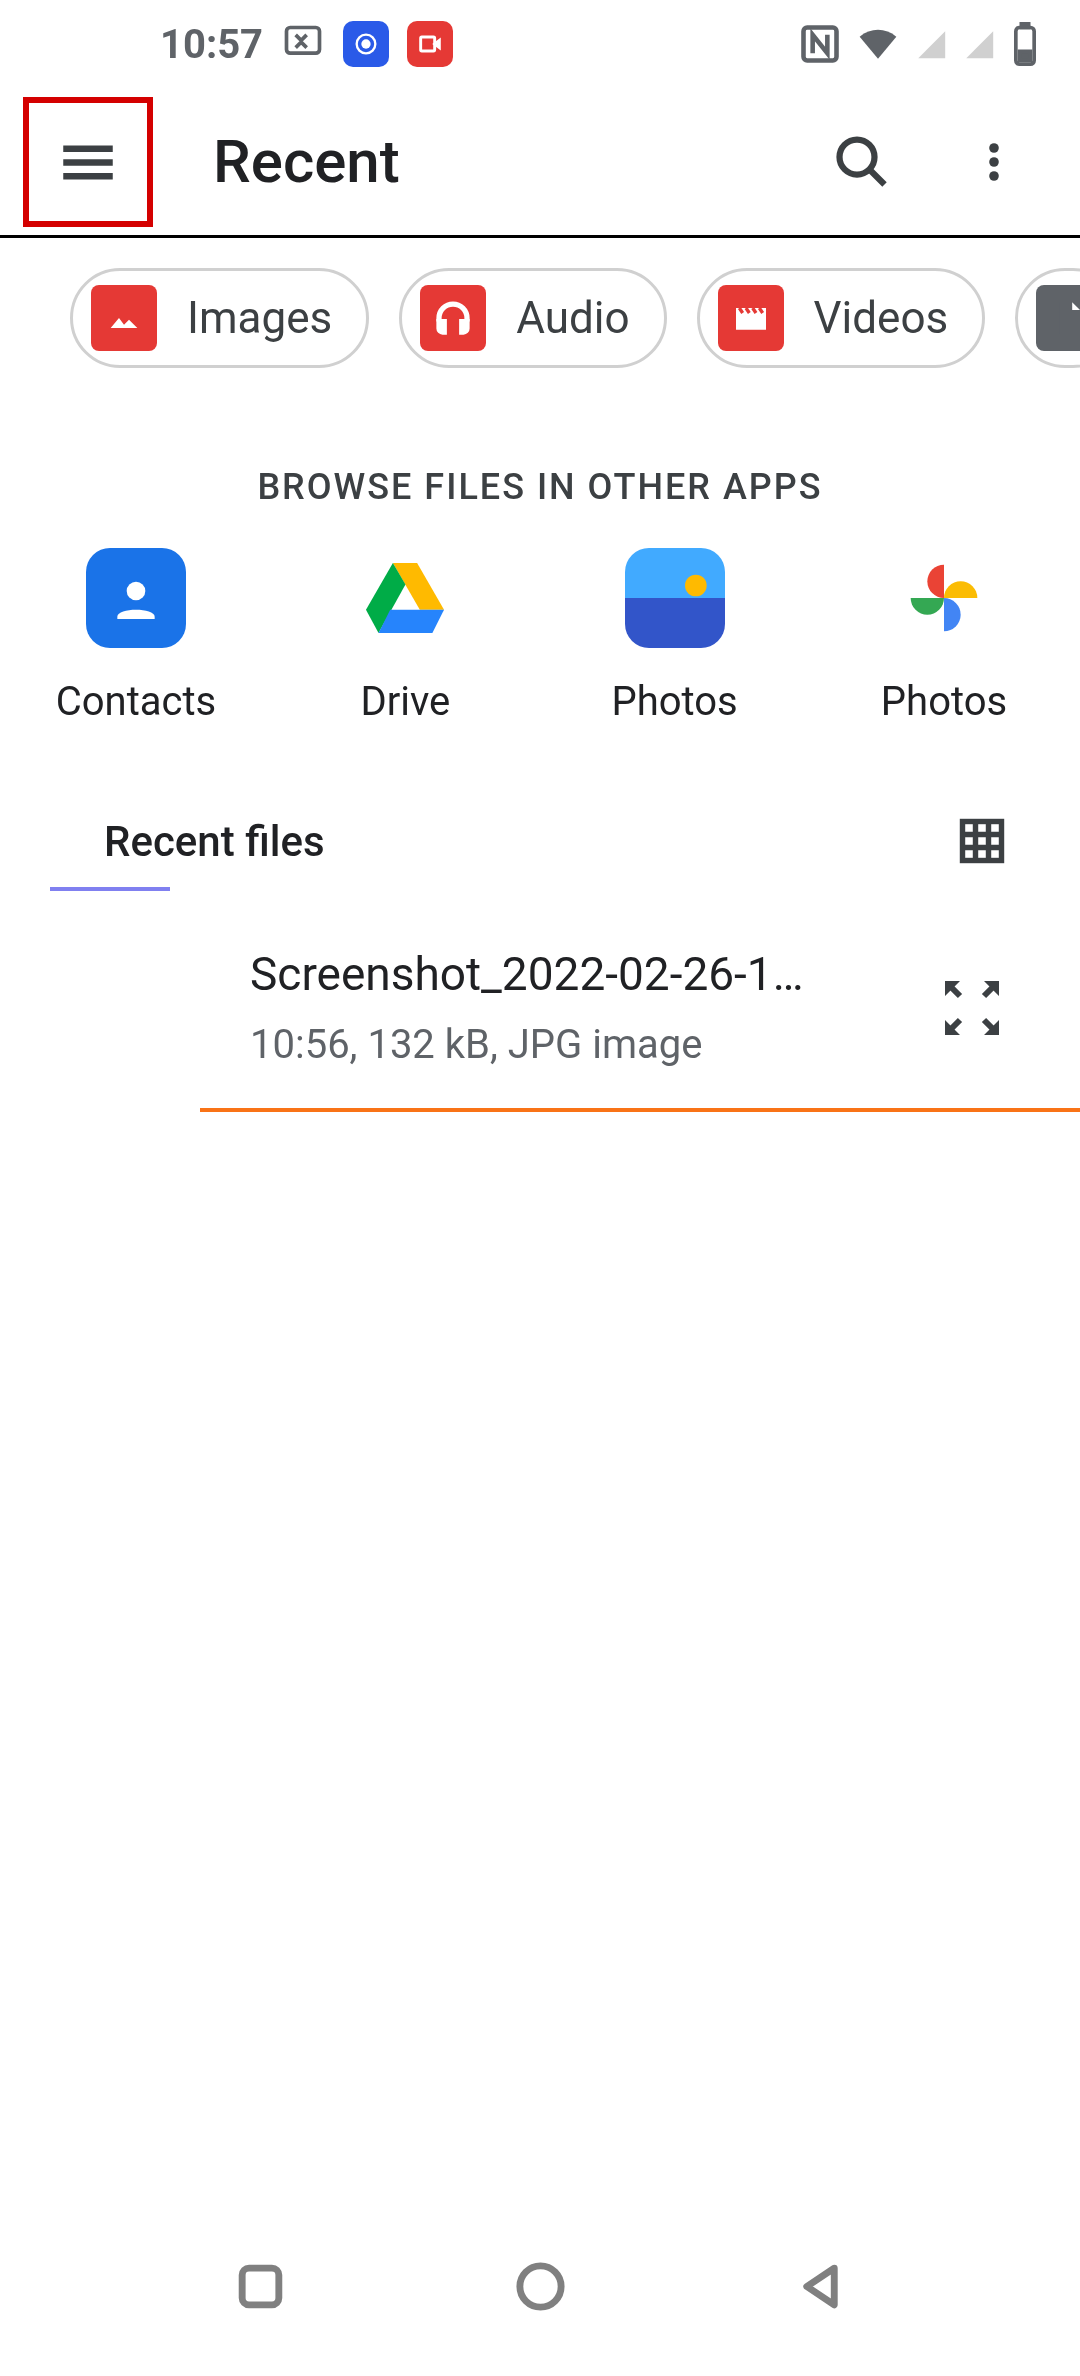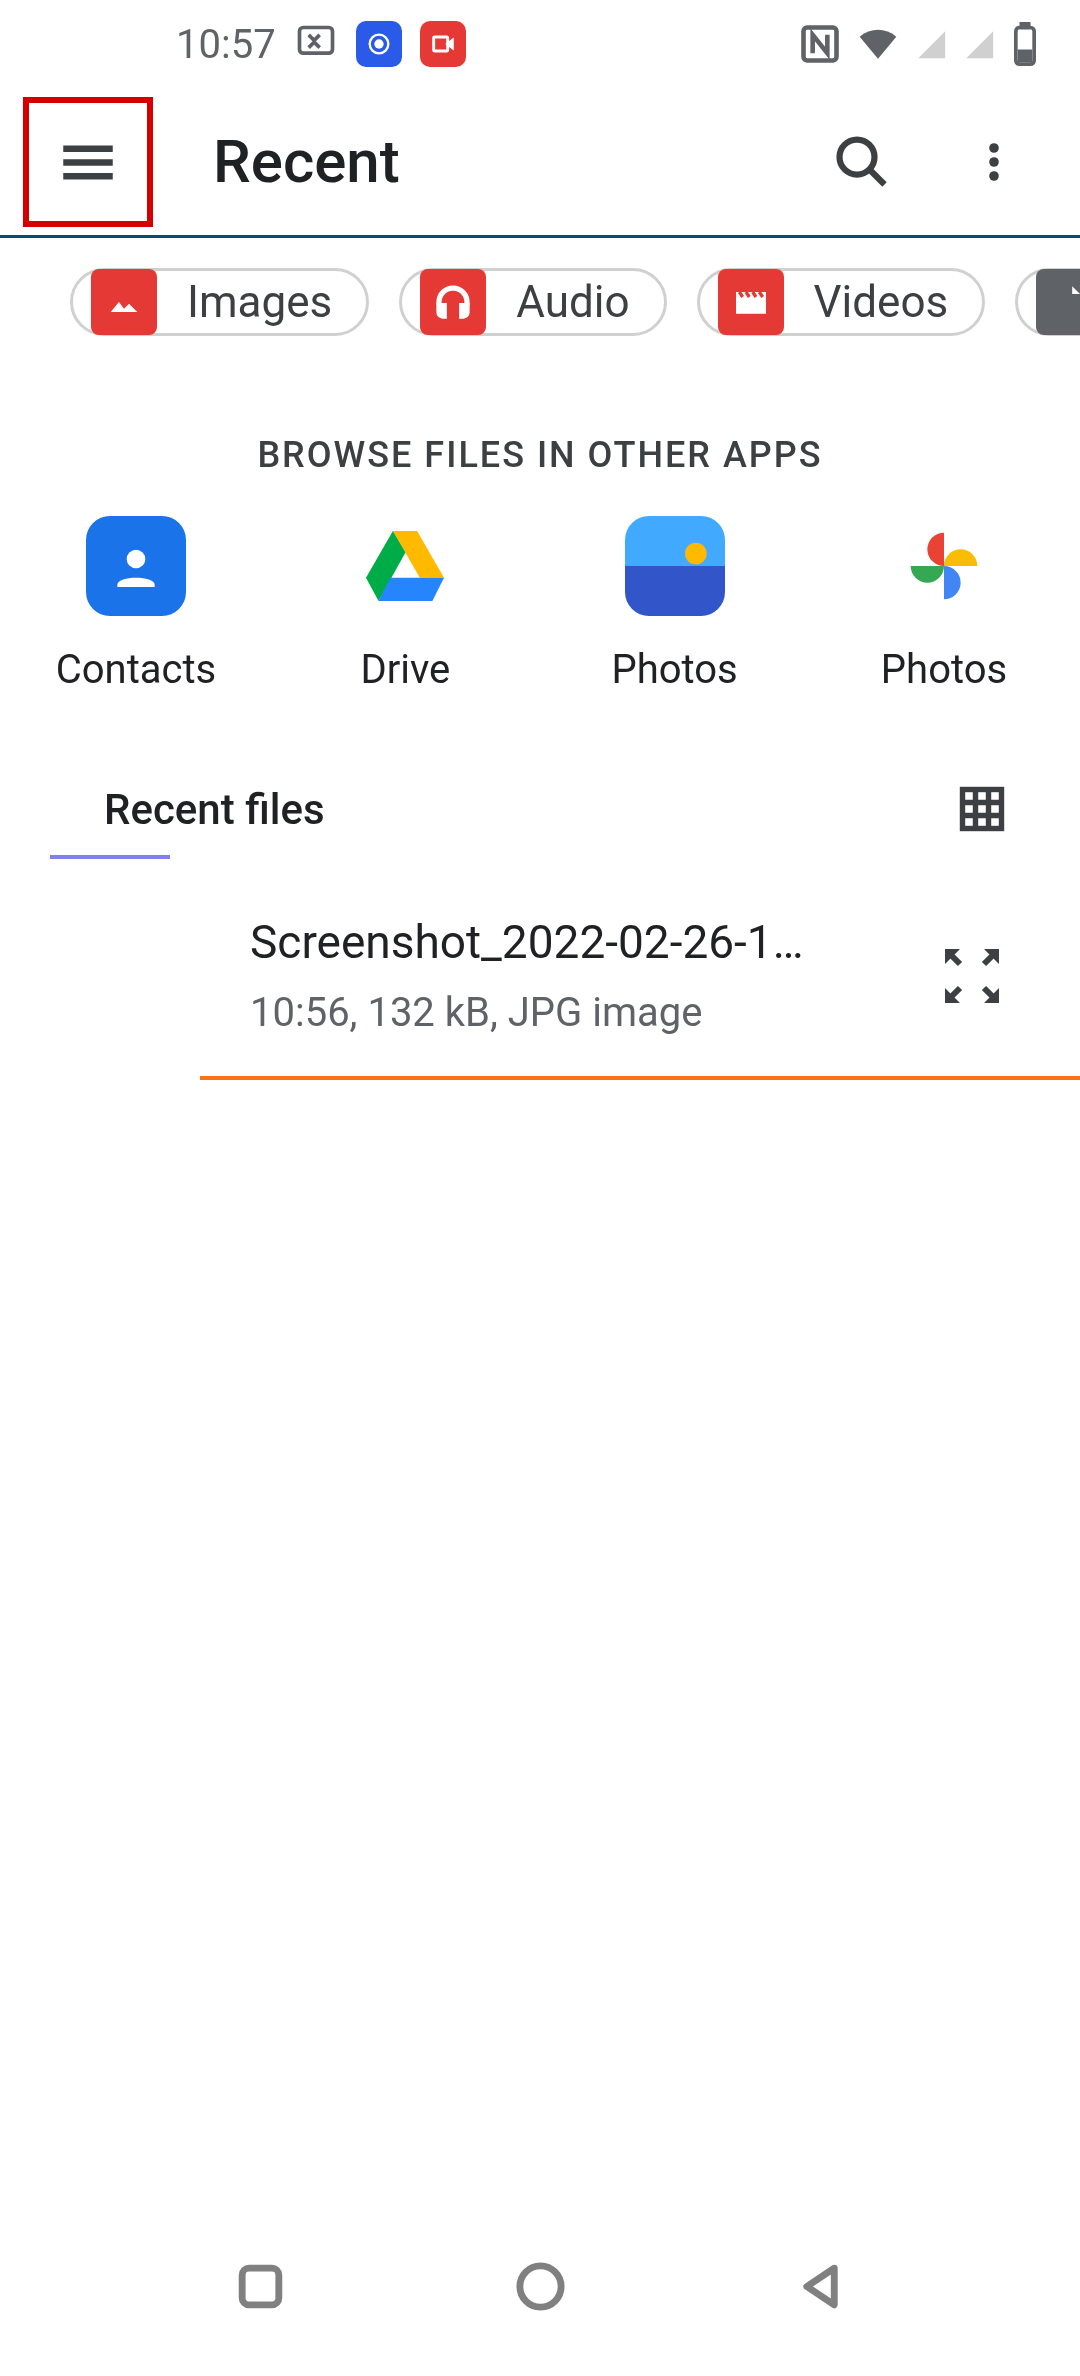--- a/index.html
+++ b/index.html
@@ -18,32 +18,32 @@
     display: flex;
     align-items: center;
     justify-content: space-between;
     height: 88px;
     padding: 0 40px 0 160px;
     font-size: 40px;
     color: #5f6368;
   }
   .status-left { display:flex; align-items:center; gap:18px; }
   .status-right { display:flex; align-items:center; gap:14px; }
-  .status-time { font-weight: 400; margin-left: 16px; }
+  .status-time { font-weight: 700; }
   .st-icon-box { width:46px; height:46px; border-radius:10px; display:flex; align-items:center; justify-content:center; }
   .blue-box { background:#2a5ae8; }
   .red-box  { background:#e53935; }
 
   
   .toolbar {
     display:flex;
     align-items:center;
     height:150px;
     padding: 0 50px 0 28px;
-    border-bottom: 3px solid #0c4a6e;
+    border-bottom: 3px solid #000000;
     position: relative;
   }
   .menu-hit {
     width:130px; height:130px;
     border:6px solid #d40000;
     display:flex; align-items:center; justify-content:center;
     margin-left: -5px;
   }
   .title {
     font-size:60px;
@@ -61,21 +61,21 @@
     overflow-x:hidden;
     white-space:nowrap;
   }
   .chip {
     display:inline-flex;
     align-items:center;
     gap:30px;
     border:3px solid #d0d0d0;
     border-radius:50px;
     padding: 12px 34px 12px 18px;
-    height:68px;
+    height:100px;
     flex: 0 0 auto;
   }
   .chip-icon {
     width:66px; height:66px;
     border-radius:8px;
     background:#e53935;
     display:flex; align-items:center; justify-content:center;
   }
   .chip span.label { font-size:44px; color:#3c4043; }
 

